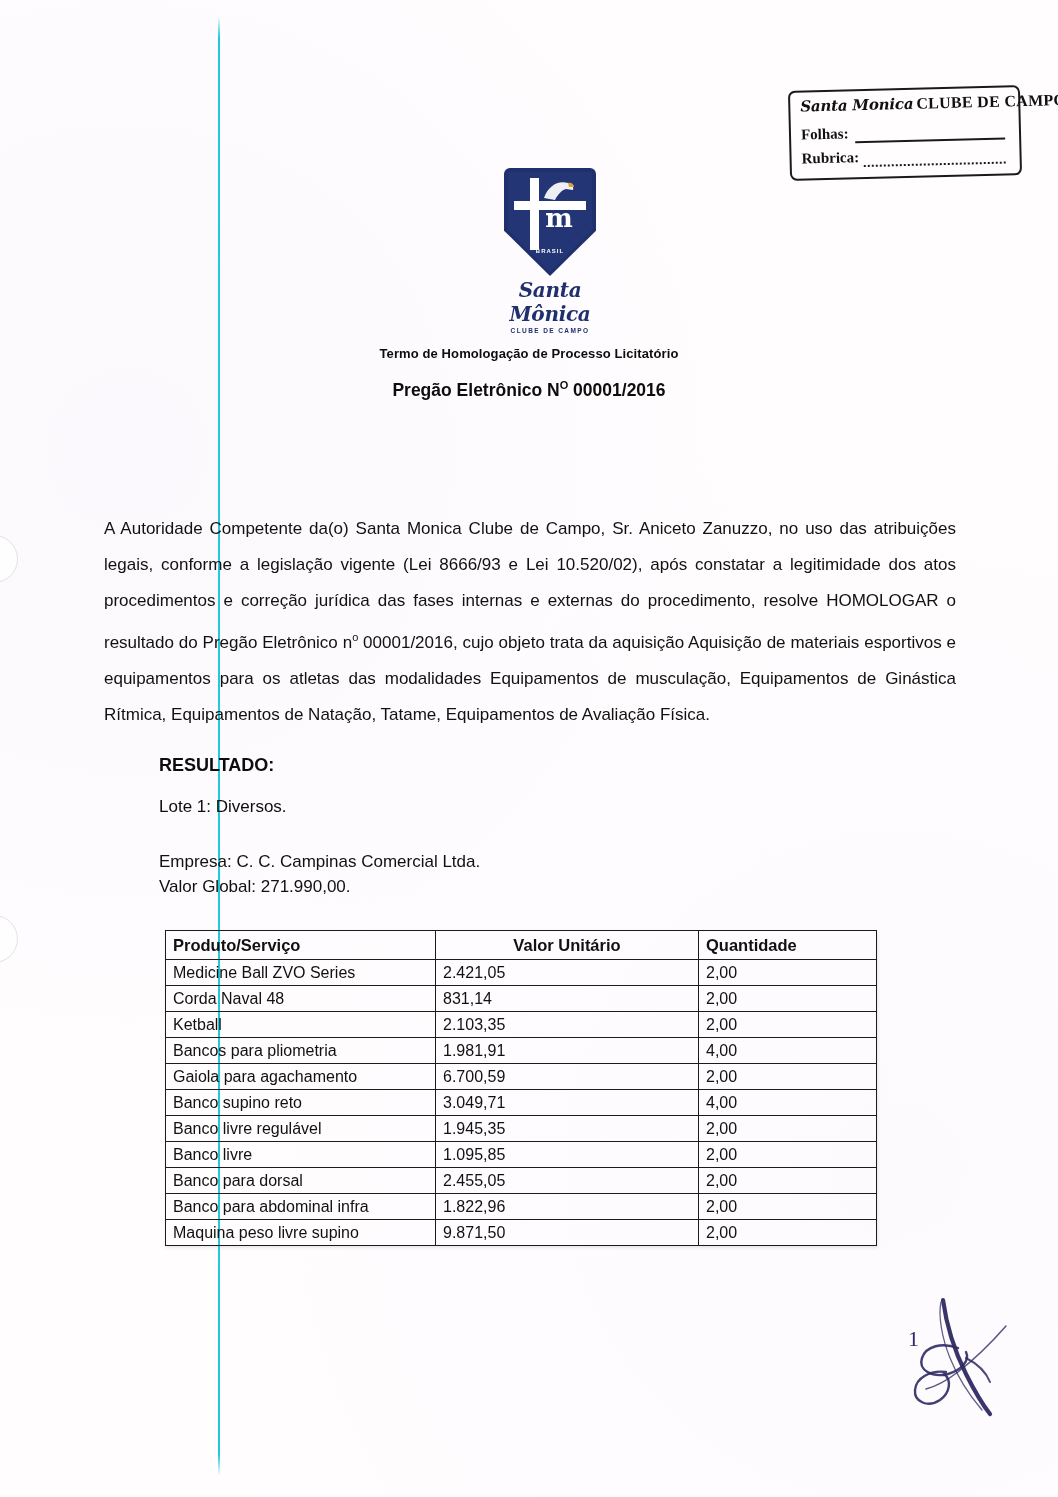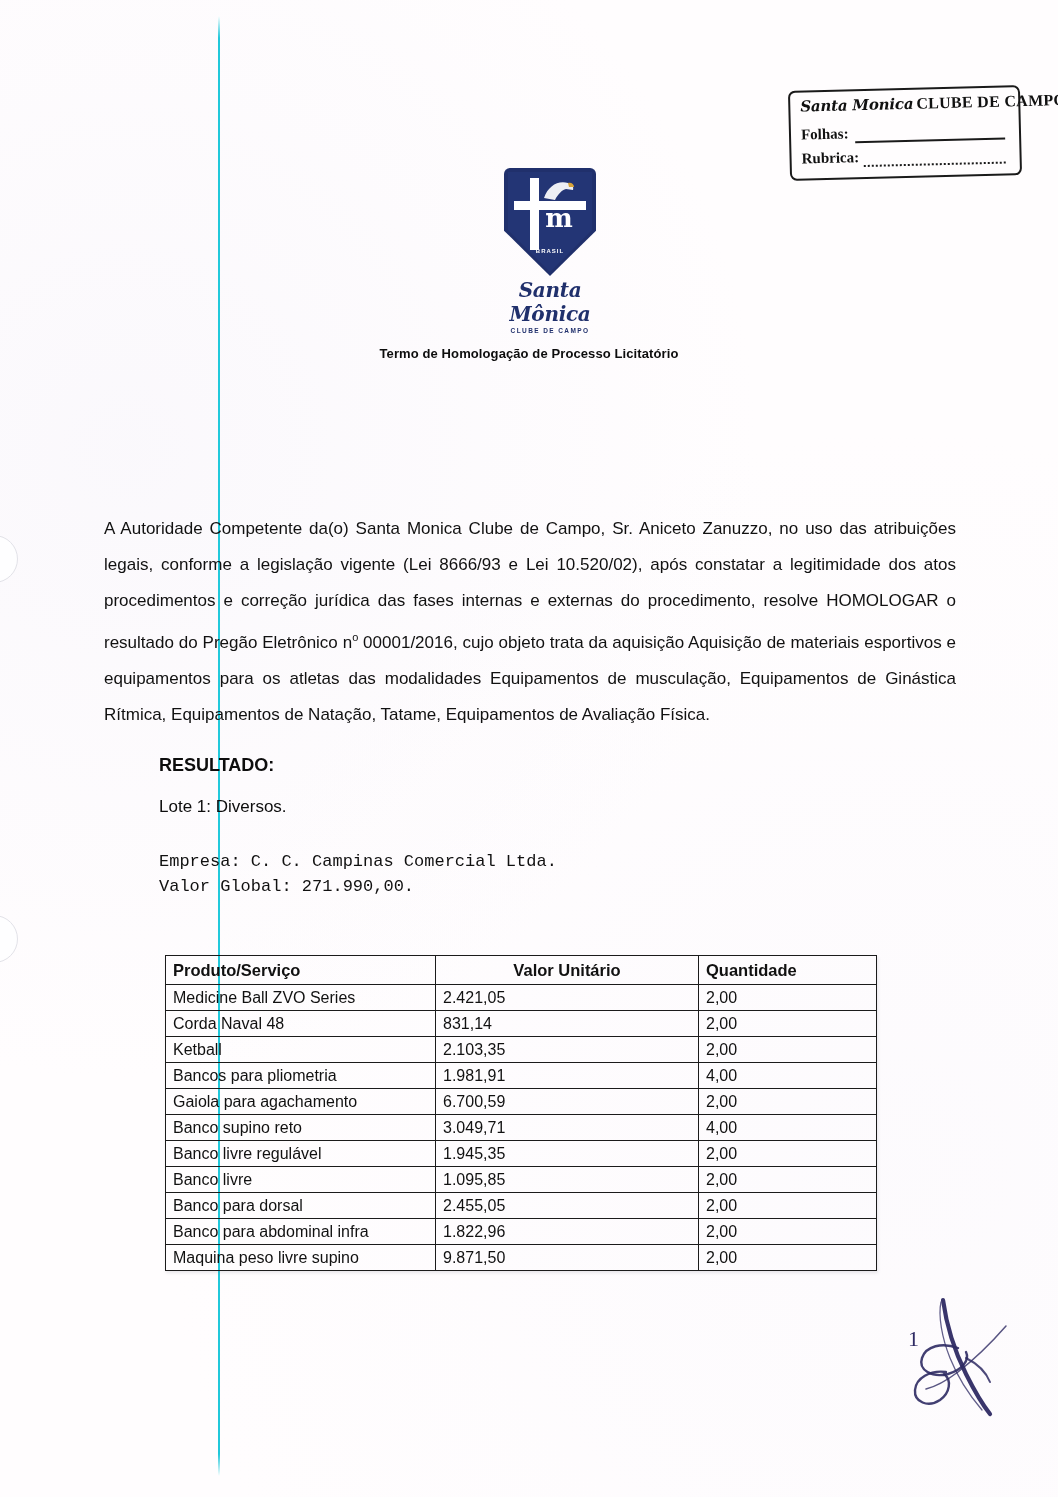--- a/index.html
+++ b/index.html
@@ -276,34 +276,32 @@
   }
   .lote-line b { font-weight: 400; }
 
   .empresa-block {
     position: absolute;
     left: 159px;
     top: 849px;
     font-size: 17px;
     line-height: 25px;
     color: #111;
-    font-family: Liberation Mono, monospace;
   }
 
   
   .lote-table {
     position: absolute;
     left: 165px;
     top: 930px;
     width: 694px;
     border-collapse: collapse;
     table-layout: fixed;
     background: transparent;
     box-shadow: 1px 2px 3px rgba(120,120,130,.16);
-    margin-top: 25px;
   }
   .lote-table th,
   .lote-table td {
     border: 1.5px solid #1b1b1b;
     font-size: 16px;
     color: #111;
     height: 25px;
     padding: 0 0 0 7px;
     vertical-align: middle;
     white-space: nowrap;
@@ -370,20 +368,24 @@
         <path d="M26 5 C29 4, 32 6, 32 9 L27 9 Z" fill="#d8a43a"></path>
       </svg>
       <div class="emblem-m">m</div>
       <div class="brasil-text">BRASIL</div>
     </div>
     <div class="logo-script">Santa Mônica</div>
     <div class="logo-sub">CLUBE DE CAMPO</div>
   </div>
 
   <div class="doc-title">Termo de Homologação de Processo Licitatório</div>
+  <div class="doc-subtitle">
+    <span>Pregão Eletrônico N</span><sup>O</sup>
+    <span>00001/2016</span>
+  </div>
 
   <p class="body-par"><span>A Autoridade Competente da(o) Santa Monica Clube de Campo, Sr.  Aniceto Zanuzzo, no uso das atribuições legais, conforme a legislação vigente (Lei 8666/93 e Lei 10.520/02), após constatar a legitimidade dos atos procedimentos e correção jurídica das fases internas e externas do procedimento, resolve HOMOLOGAR o resultado do Pregão Eletrônico n</span><sup>o</sup><span> 00001/2016, cujo objeto trata da aquisição Aquisição de materiais esportivos e equipamentos para os atletas das modalidades Equipamentos de musculação, Equipamentos de Ginástica Rítmica, Equipamentos de Natação, Tatame, Equipamentos de Avaliação Física.</span></p>
 
   <div class="resultado-head">RESULTADO:</div>
 
   <div class="lote-line">
     <b>Lote 1: Diversos</b><span>.</span>
   </div>
 
   <div class="empresa-block">

